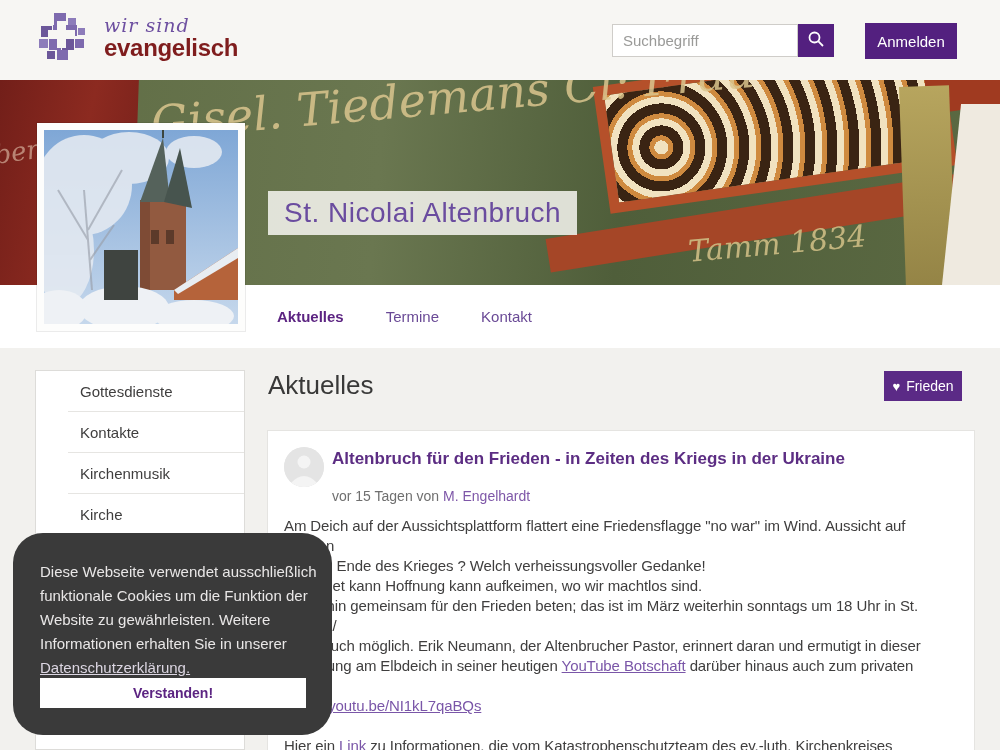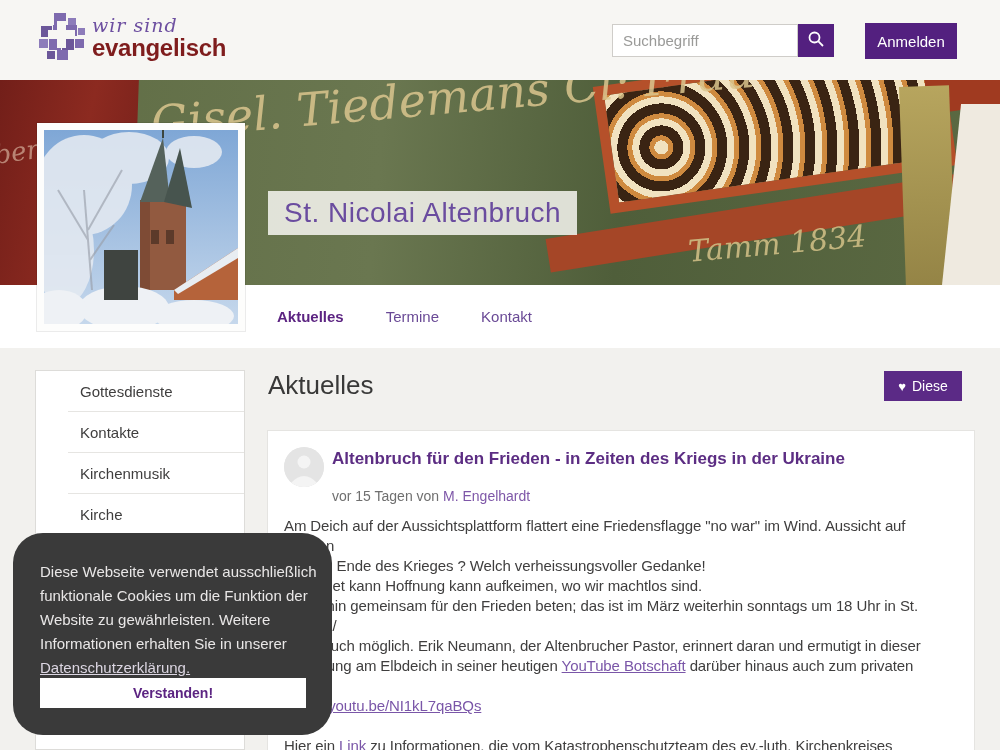--- a/index.html
+++ b/index.html
@@ -2,21 +2,21 @@
 <html><head>
 <meta charset="utf-8">
 <style>
   * { margin:0; padding:0; box-sizing:border-box; }
   html,body { width:1000px; height:750px; }
   body { font-family:"Liberation Sans", sans-serif; background:#f2f1ee; overflow:hidden; }
   .page { position:relative; width:1000px; height:750px; overflow:hidden; }
 
   
   .header { position:absolute; top:0; left:0; width:1000px; height:80px; background:#f7f6f3; z-index:5; }
-  .logo { position:absolute; left:38px; top:12px; display:flex; align-items:center; gap:6px; cursor:pointer; }
+  .logo { position:absolute; left:38px; top:12px; display:flex; align-items:center; gap:18px; cursor:pointer; }
   .logo-text { line-height:1; }
   .logo-script { font-family:"DejaVu Serif", serif; font-style:italic; font-size:19px; color:#6d4fa0; letter-spacing:1px; }
   .logo-word { font-size:24px; font-weight:bold; color:#7f1d1d; letter-spacing:-0.3px; margin-top:1px; }
   .search-group { position:absolute; left:612px; top:24px; display:flex; }
   .search-input { width:186px; height:33px; border:1px solid #cfcdc9; background:#fff; padding:0 10px; font-size:15px; color:#444; outline:none; }
   .search-input::placeholder { color:#9a9a98; }
   .search-btn { width:36px; height:33px; background:#53207f; border:none; display:flex; align-items:center; justify-content:center; cursor:pointer; }
   .login-btn { position:absolute; left:865px; top:23px; width:92px; height:36px; background:#53207f; color:#fff; border:none; font-size:15px; cursor:pointer; }
 
   
@@ -212,21 +212,21 @@
     <div class="side-item">Gottesdienste</div>
     <div class="side-item">Kontakte</div>
     <div class="side-item">Kirchenmusik</div>
     <div class="side-item">Kirche</div>
   </aside>
 
   <h1 class="main-heading">Aktuelles</h1>
 
   <button class="follow-btn">
     <span class="heart">♥</span>
-    <span>Diese</span>
+    <span>Frieden</span>
   </button>
 
   <article class="card">
     <div class="card-head">
       <div class="avatar">
         <svg width="40" height="40" viewBox="0 0 40 40">
           <circle cx="20" cy="20" r="20" fill="#e4e4e4"></circle>
           <circle cx="20" cy="15" r="6.5" fill="#f4f4f4"></circle>
           <path d="M7 36 q13 -14 26 0 v6 h-26 z" fill="#f4f4f4"></path>
         </svg>

